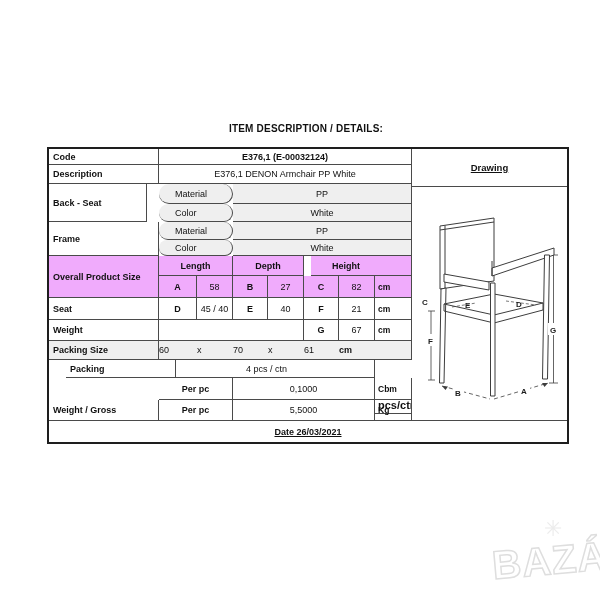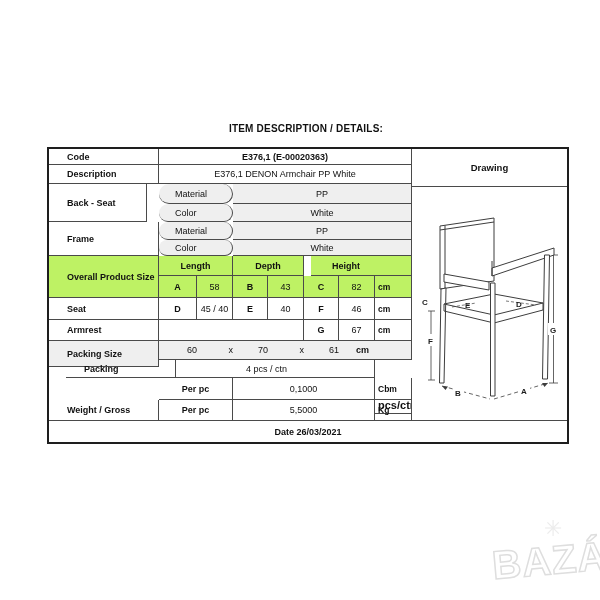--- a/index.html
+++ b/index.html
@@ -5,49 +5,49 @@
   html,body{margin:0;padding:0;background:#fff;}
   #canvas{position:relative;width:600px;height:600px;background:#fff;overflow:hidden;
           font-family:"Liberation Sans","DejaVu Sans",sans-serif;color:#111;}
   #doc-title{position:absolute;left:47px;top:123px;width:518px;text-align:center;
              font-size:10px;font-weight:bold;letter-spacing:.2px;}
   #spec-table{position:absolute;left:47px;top:147px;width:518px;height:293px;
               border:2px solid #1e1e1e;box-sizing:content-box;}
   .cell{position:absolute;box-sizing:border-box;display:flex;align-items:center;
         border-right:1px solid #4a4a4a;border-bottom:1px solid #4a4a4a;
         font-size:9px;white-space:nowrap;overflow:hidden;}
-  .lbl{font-weight:bold;padding-left:18px;}
+  .lbl{font-weight:bold;padding-left:4px;}
   .sub{padding-left:16px;border-radius:10px;}
   .ctr{justify-content:center;}
   .b{font-weight:bold;}
   .gray{background:#efefef;}
-  .yellow{background:#bef264;}
+  .yellow{background:#f0abfc;}
   .unit{font-weight:bold;padding-left:3px;font-size:8.5px;}
   .tiny{font-size:11px;margin-top:36px;}
-  .noright{border-right:none;}
+  .noright{border-right:none;text-decoration:underline;}
   .nobottom{border-bottom:none;}
-  .pk{display:inline-block;text-align:right;}
+  .pk{display:inline-block;text-align:left;}
   #drawing-area{padding:0;}
   #watermark{position:absolute;left:492px;top:537px;font-size:40px;font-weight:800;
              color:#ffffff;-webkit-text-stroke:1.5px #dedede;transform:rotate(-5deg);
              letter-spacing:1px;}
   #watermark-star{position:absolute;left:544px;top:516px;font-size:22px;color:#ececec;}
   svg text{font-family:"Liberation Sans","DejaVu Sans",sans-serif;}
 </style>
 </head>
 <body>
 
 <div id="canvas">
 
   <div id="doc-title">ITEM DESCRIPTION / DETAILS:</div>
 
   <div id="spec-table">
 
     <div class="cell lbl" style="left:0;top:0;width:110px;height:16px">Code</div>
-    <div class="cell ctr b" style="left:110px;top:0;width:253px;height:16px">E376,1 (E-00020363)</div>
+    <div class="cell ctr b" style="left:110px;top:0;width:253px;height:16px">E376,1 (E-00032124)</div>
 
     <div class="cell lbl" style="left:0;top:16px;width:110px;height:19px">Description</div>
     <div class="cell ctr" style="left:110px;top:16px;width:253px;height:19px">E376,1 DENON Armchair PP White</div>
 
     <div class="cell lbl" style="left:0;top:35px;width:98px;height:38px">Back - Seat</div>
     <div class="cell sub gray" style="left:110px;top:35px;width:74px;height:20px">Material</div>
     <div class="cell ctr gray" style="left:184px;top:35px;width:179px;height:20px">PP</div>
     <div class="cell sub gray" style="left:110px;top:55px;width:74px;height:18px">Color</div>
     <div class="cell ctr gray" style="left:184px;top:55px;width:179px;height:18px">White</div>
 
@@ -59,41 +59,41 @@
 
     <div class="cell lbl yellow" style="left:0;top:107px;width:110px;height:42px">Overall Product Size</div>
     <div class="cell ctr b yellow" style="left:110px;top:107px;width:74px;height:20px">Length</div>
     <div class="cell ctr b yellow" style="left:184px;top:107px;width:71px;height:20px">Depth</div>
     <div class="cell ctr b yellow" style="left:262px;top:107px;width:71px;height:20px">Height</div>
     <div class="cell yellow" style="left:326px;top:107px;width:37px;height:20px"></div>
 
     <div class="cell ctr b yellow" style="left:110px;top:127px;width:38px;height:22px">A</div>
     <div class="cell ctr yellow" style="left:148px;top:127px;width:36px;height:22px">58</div>
     <div class="cell ctr b yellow" style="left:184px;top:127px;width:35px;height:22px">B</div>
-    <div class="cell ctr yellow" style="left:219px;top:127px;width:36px;height:22px">43</div>
+    <div class="cell ctr yellow" style="left:219px;top:127px;width:36px;height:22px">27</div>
     <div class="cell ctr b yellow" style="left:255px;top:127px;width:35px;height:22px">C</div>
     <div class="cell ctr yellow" style="left:290px;top:127px;width:36px;height:22px">82</div>
     <div class="cell unit yellow" style="left:326px;top:127px;width:37px;height:22px">cm</div>
 
     <div class="cell lbl" style="left:0;top:149px;width:110px;height:22px">Seat</div>
     <div class="cell ctr b" style="left:110px;top:149px;width:38px;height:22px">D</div>
     <div class="cell ctr" style="left:148px;top:149px;width:36px;height:22px">45 / 40</div>
     <div class="cell ctr b" style="left:184px;top:149px;width:35px;height:22px">E</div>
     <div class="cell ctr" style="left:219px;top:149px;width:36px;height:22px">40</div>
     <div class="cell ctr b" style="left:255px;top:149px;width:35px;height:22px">F</div>
-    <div class="cell ctr" style="left:290px;top:149px;width:36px;height:22px">46</div>
+    <div class="cell ctr" style="left:290px;top:149px;width:36px;height:22px">21</div>
     <div class="cell unit" style="left:326px;top:149px;width:37px;height:22px">cm</div>
 
-    <div class="cell lbl" style="left:0;top:171px;width:110px;height:21px">Armrest</div>
+    <div class="cell lbl" style="left:0;top:171px;width:110px;height:21px">Weight</div>
     <div class="cell" style="left:110px;top:171px;width:145px;height:21px"></div>
     <div class="cell ctr b" style="left:255px;top:171px;width:35px;height:21px">G</div>
     <div class="cell ctr" style="left:290px;top:171px;width:36px;height:21px">67</div>
     <div class="cell unit" style="left:326px;top:171px;width:37px;height:21px">cm</div>
 
-    <div class="cell lbl gray" style="left:0;top:192px;width:110px;height:26px">Packing Size</div>
+    <div class="cell lbl gray" style="left:0;top:192px;width:110px;height:19px">Packing Size</div>
     <div class="cell gray" style="left:110px;top:192px;width:253px;height:19px">
       <span class="pk" style="width:38px">60</span>
       <span class="pk" style="width:36px">x</span>
       <span class="pk" style="width:35px">70</span>
       <span class="pk" style="width:36px">x</span>
       <span class="pk" style="width:35px">61</span>
       <span class="pk b" style="width:30px">cm</span>
     </div>
 
     <div class="cell lbl" style="left:17px;top:211px;width:110px;height:18px">Packing</div>

